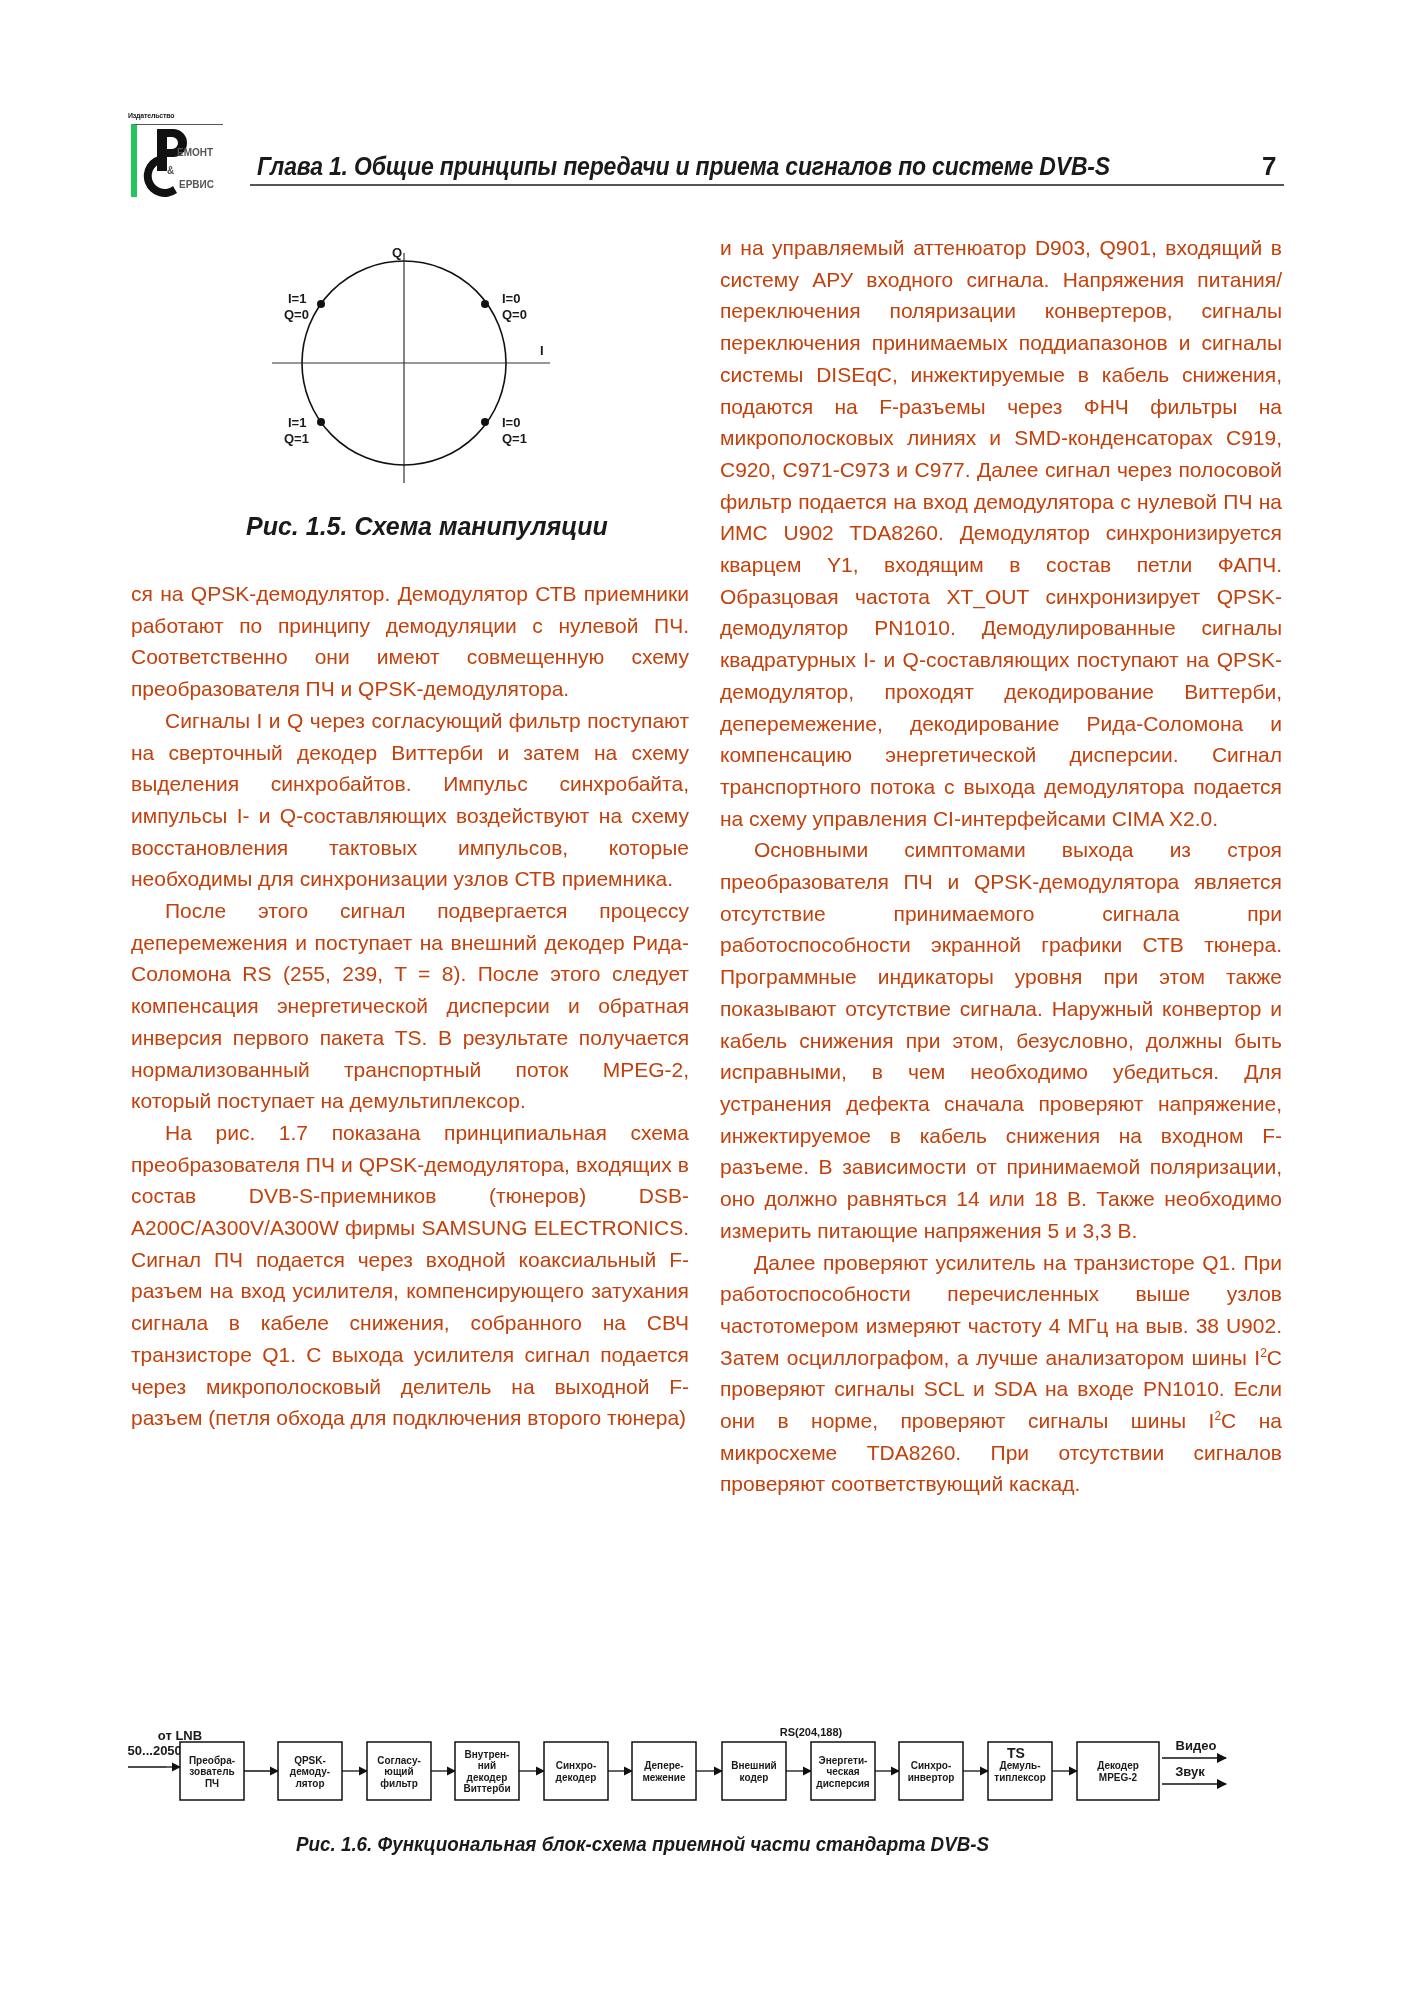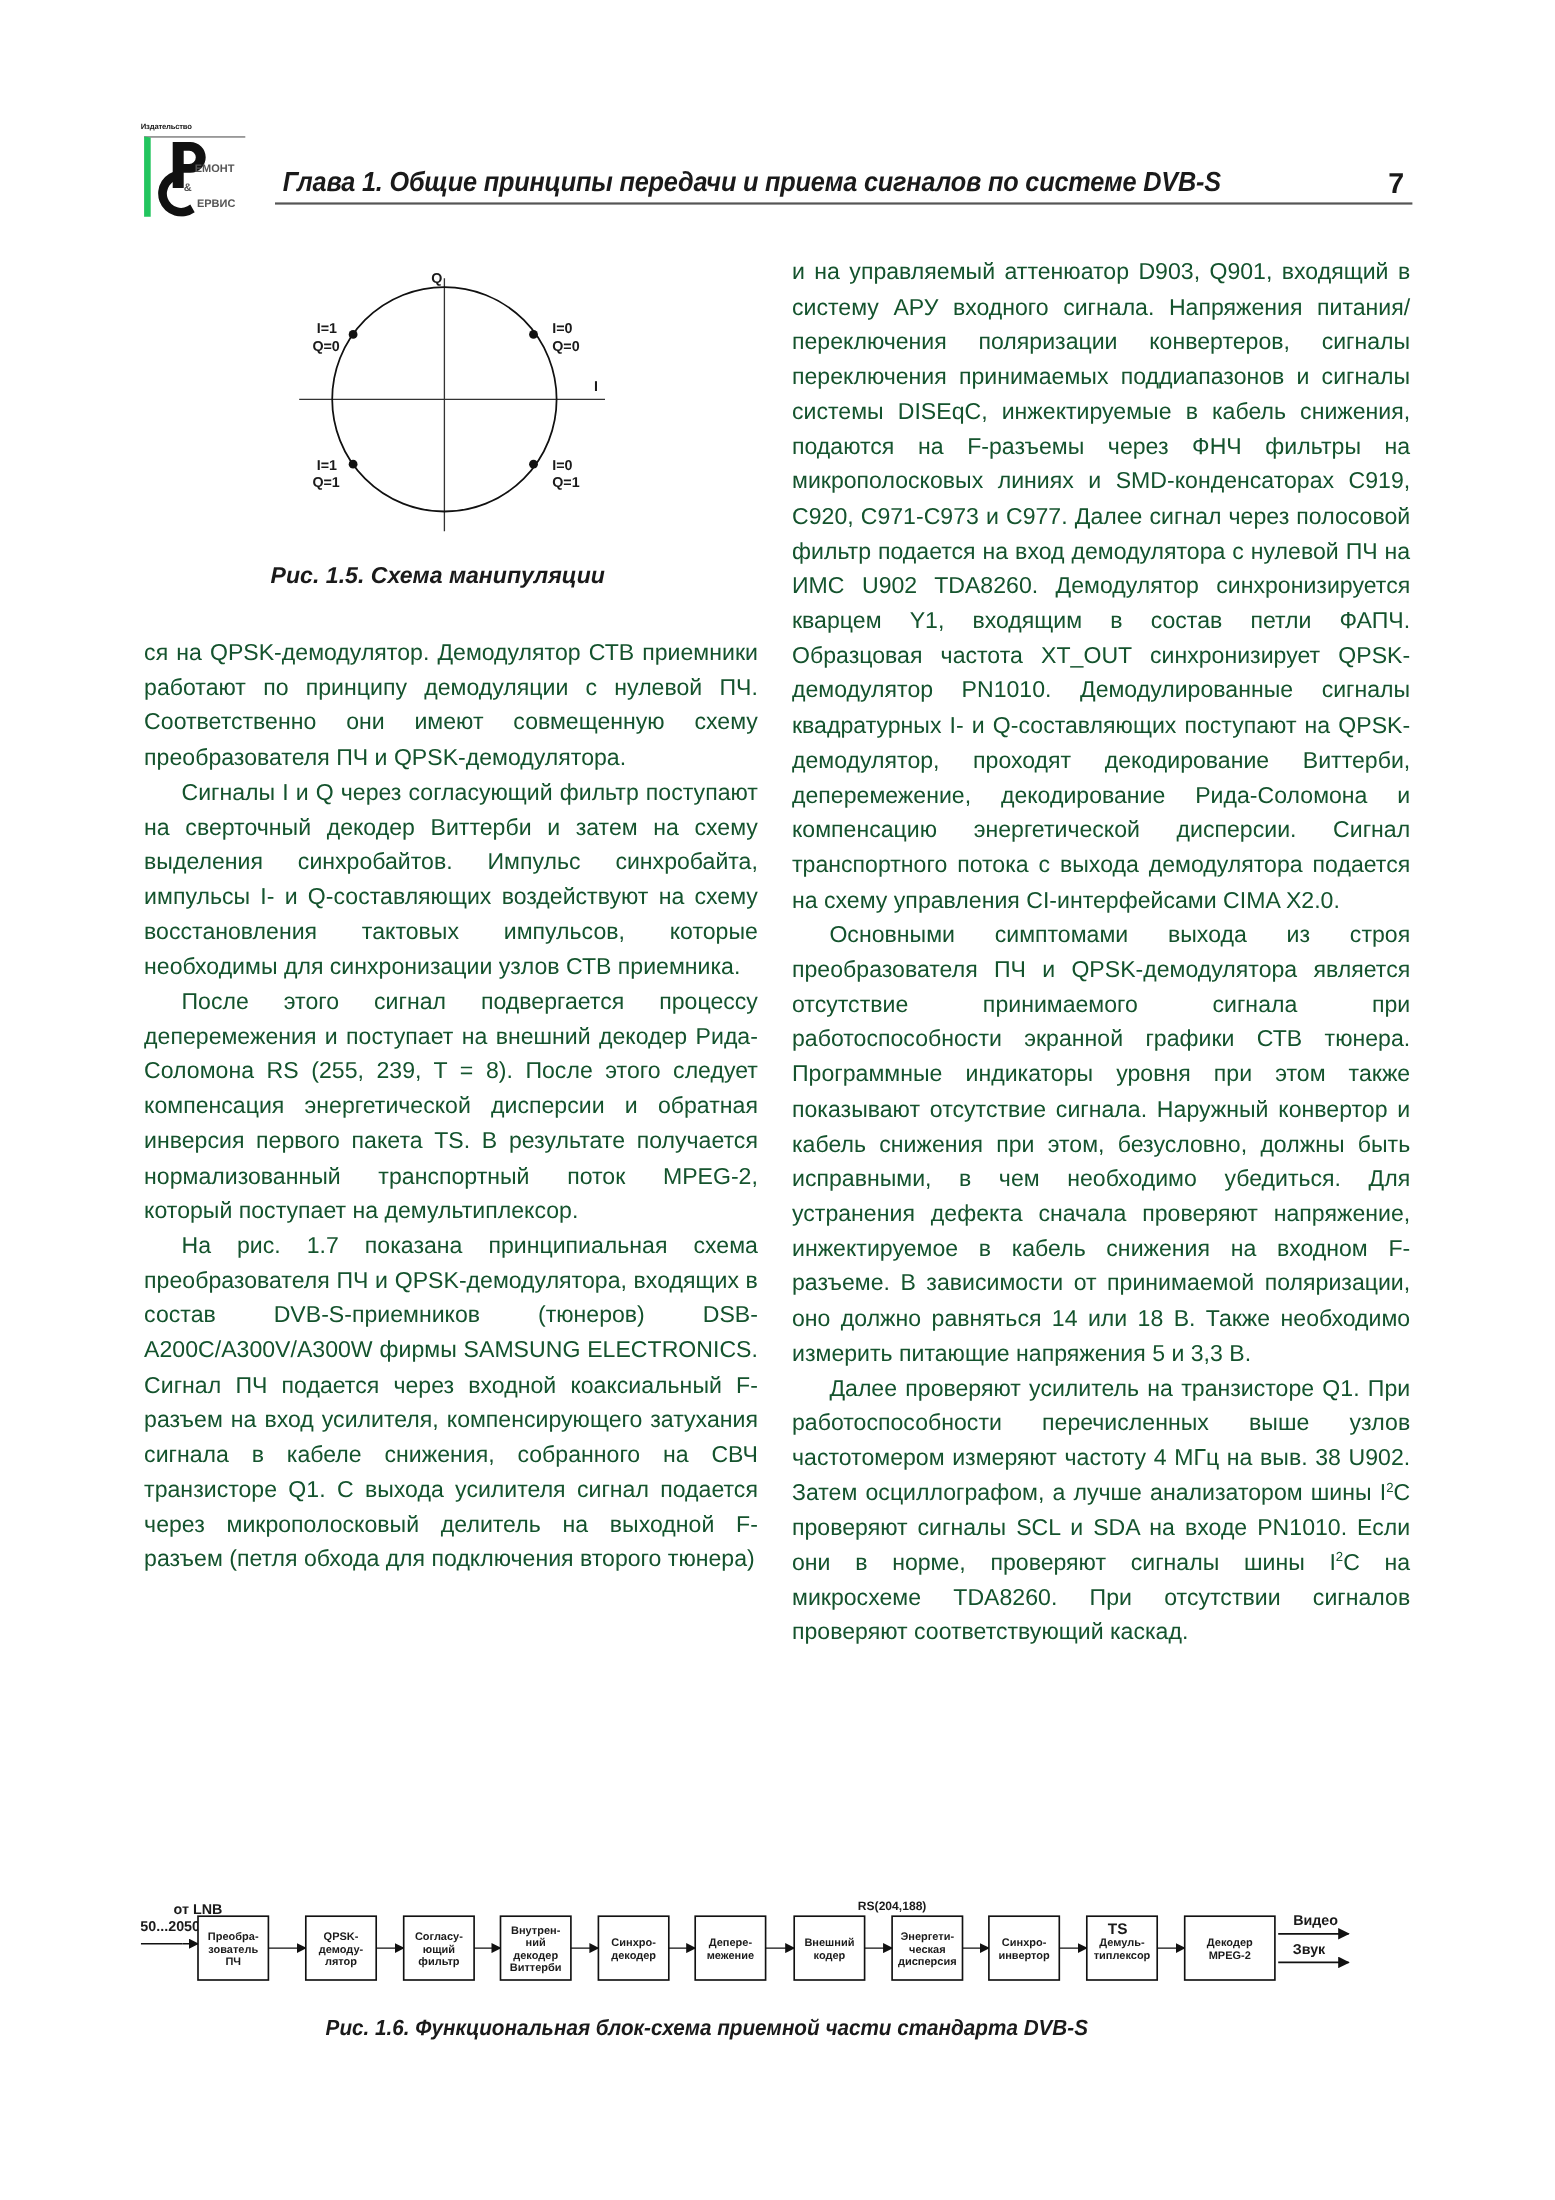--- a/index.html
+++ b/index.html
@@ -11,24 +11,24 @@
   .logo-box { position: absolute; left: 131px; top: 124px; width: 86px; height: 72px; border-left: 6px solid #22c55e; border-top: 1px solid #555; }
   .logo-box svg { position: absolute; left: 0; top: 0; }
   .running-head { position: absolute; left: 257px; top: 152px; font-size: 25px; font-style: italic; font-weight: bold;
                   letter-spacing: -0.2px; transform: scaleX(0.92); transform-origin: left center; white-space: nowrap; }
   .page-number { position: absolute; left: 1262px; top: 151px; font-size: 26px; font-weight: bold; }
   .head-rule { position: absolute; left: 250px; top: 184px; width: 1034px; height: 2px; background: #555; }
 
   
   .fig15 { position: absolute; left: 240px; top: 235px; width: 350px; height: 260px; }
   .fig15 svg text { font-family: "Liberation Sans", sans-serif; font-weight: bold; font-size: 13px; fill: #1a1a1a; }
-  .fig15-caption { position: absolute; left: 246px; top: 512px; font-size: 21px; font-style: italic; font-weight: bold; white-space: nowrap; text-align: center; }
+  .fig15-caption { position: absolute; left: 246px; top: 512px; font-size: 25px; font-style: italic; font-weight: bold; white-space: nowrap; text-align: center; }
 
   
-  .column { position: absolute; font-size: 21px; line-height: 31.7px; text-align: justify; color: #14532d; }
+  .column { position: absolute; font-size: 21px; line-height: 31.7px; text-align: justify; color: #c2410c; }
   .col-left-a { left: 131px; top: 578px; width: 558px; }
   .col-right { left: 720px; top: 232px; width: 562px; }
   .column p { margin: 0; text-indent: 0; }
   .column p.indent { text-indent: 34px; }
   .column p.cont { text-indent: 0; }
   sup { font-size: 12px; vertical-align: 8px; line-height: 0; }
 
   
   .fig16 { position: absolute; left: 128px; top: 1728px; width: 1140px; height: 90px; }
   .fig16 svg text { font-family: "Liberation Sans", sans-serif; font-weight: bold; fill: #1a1a1a; }

